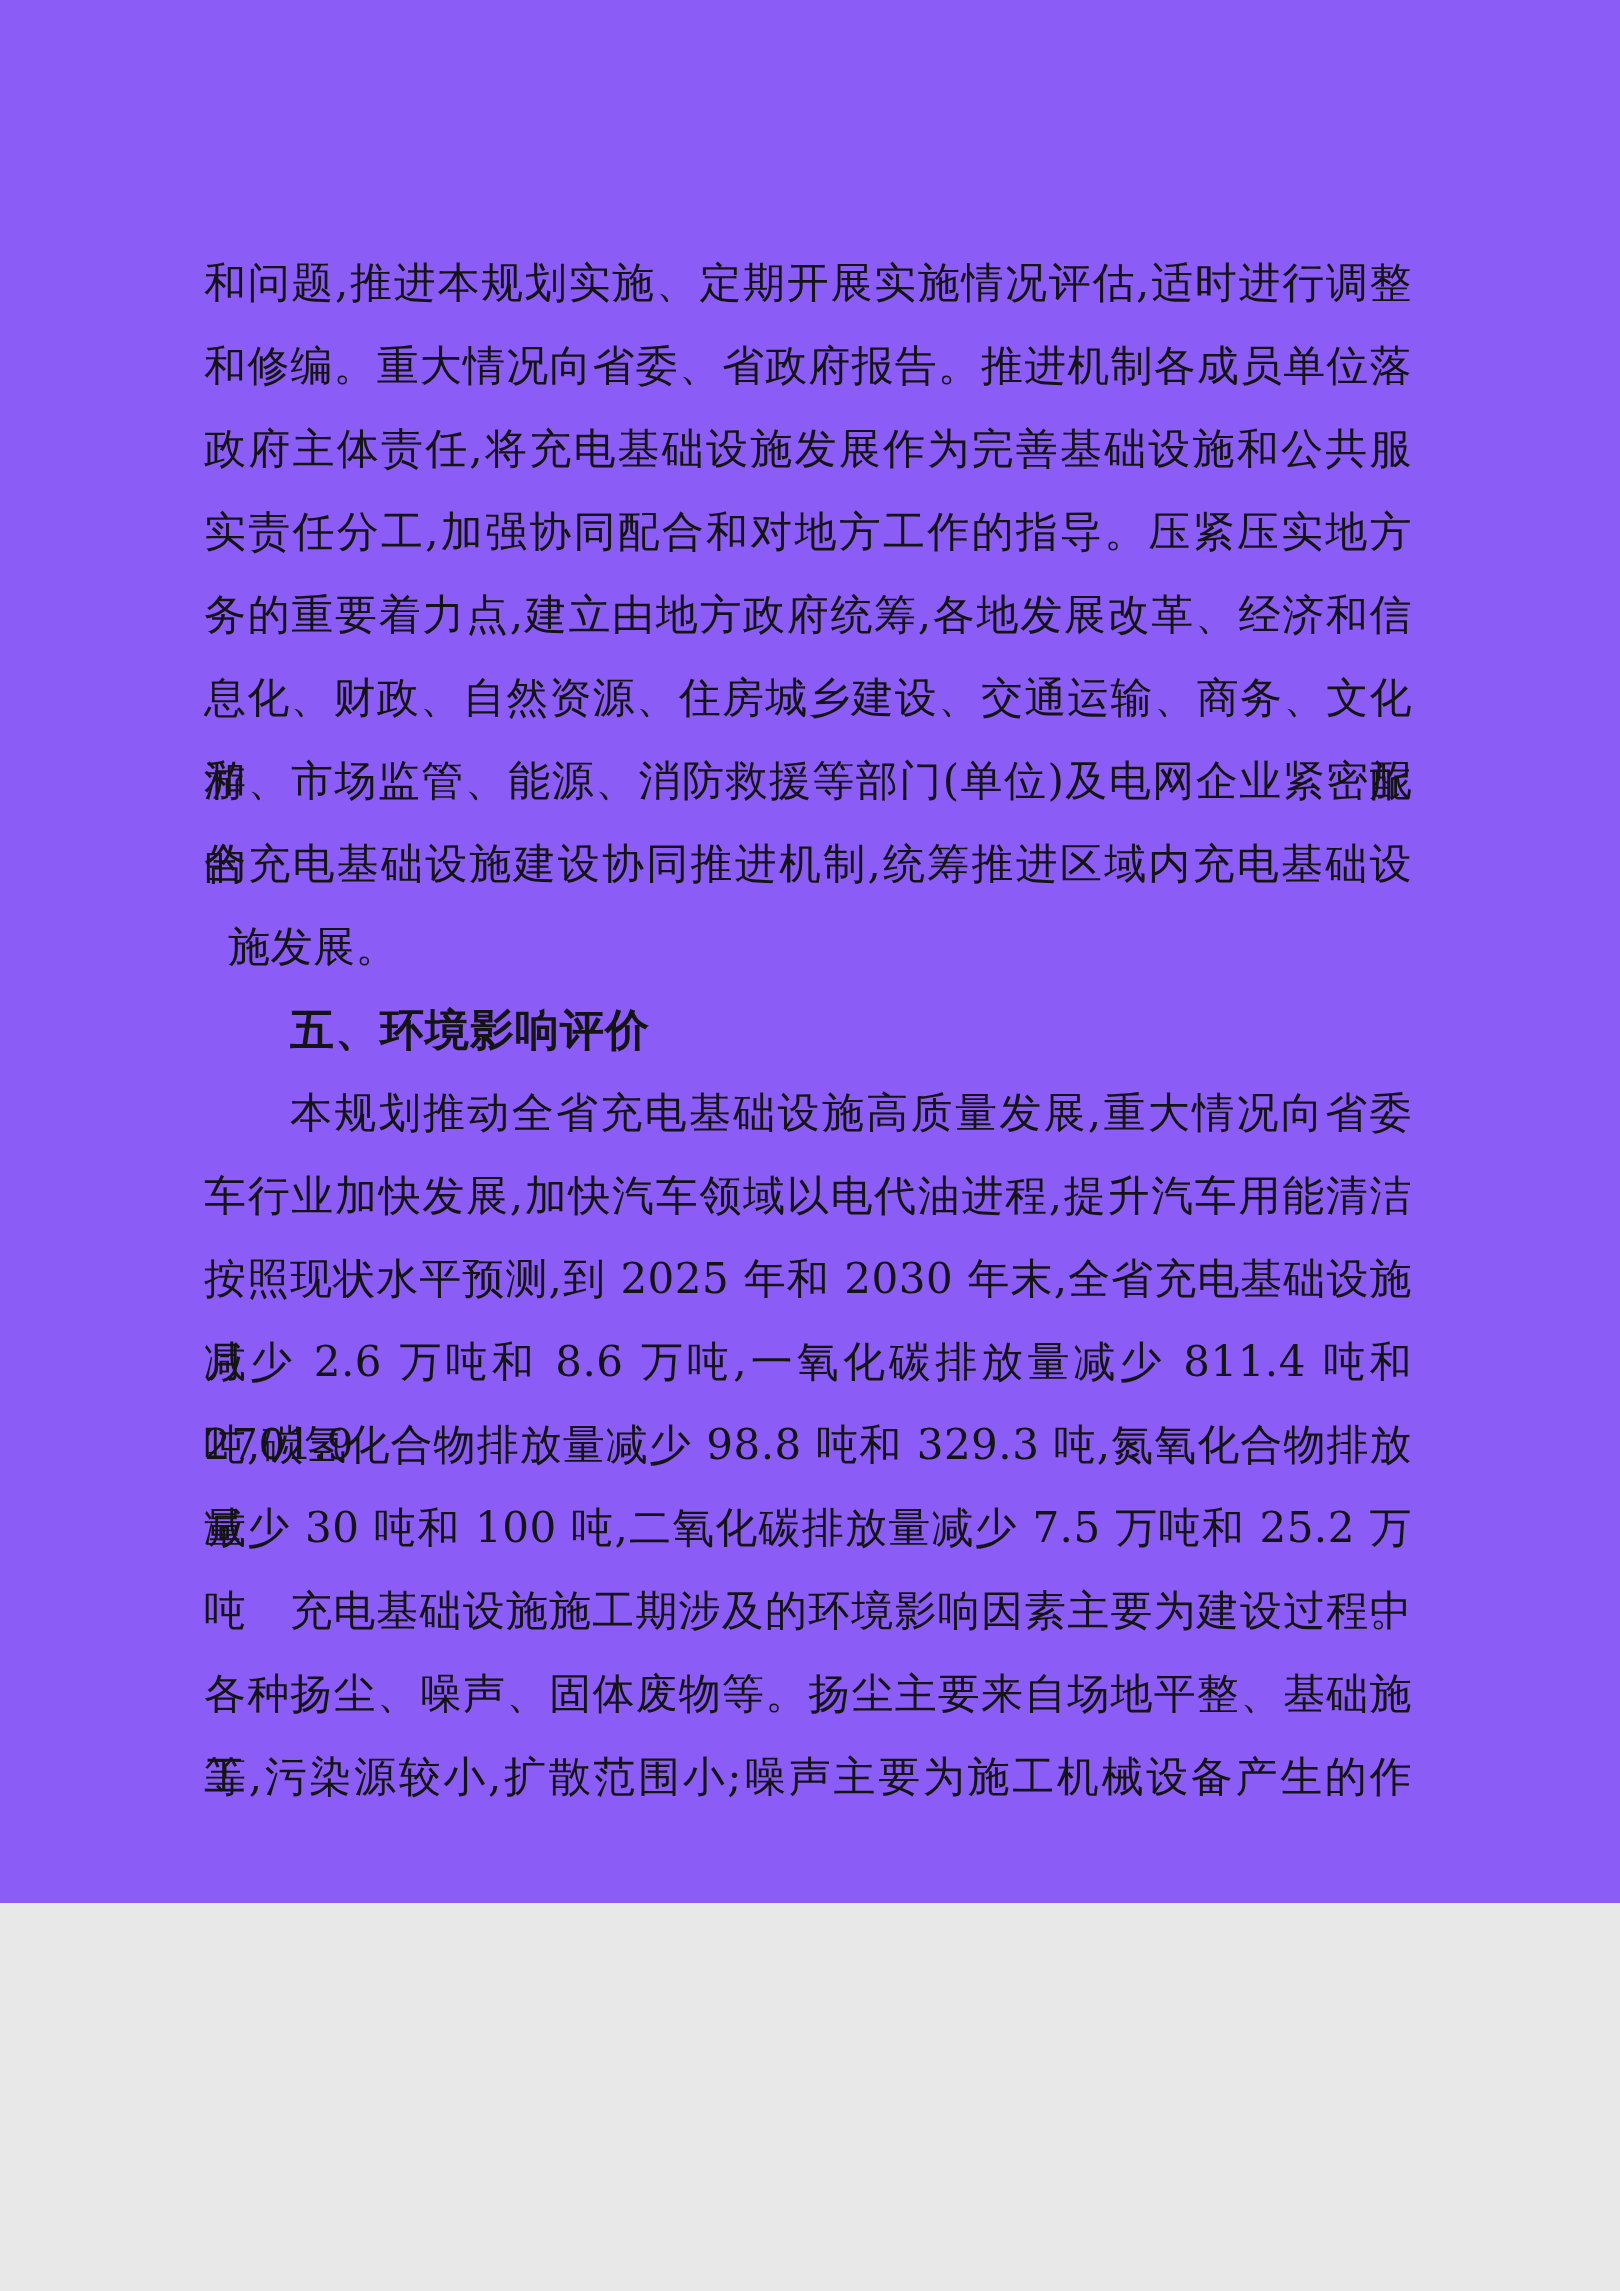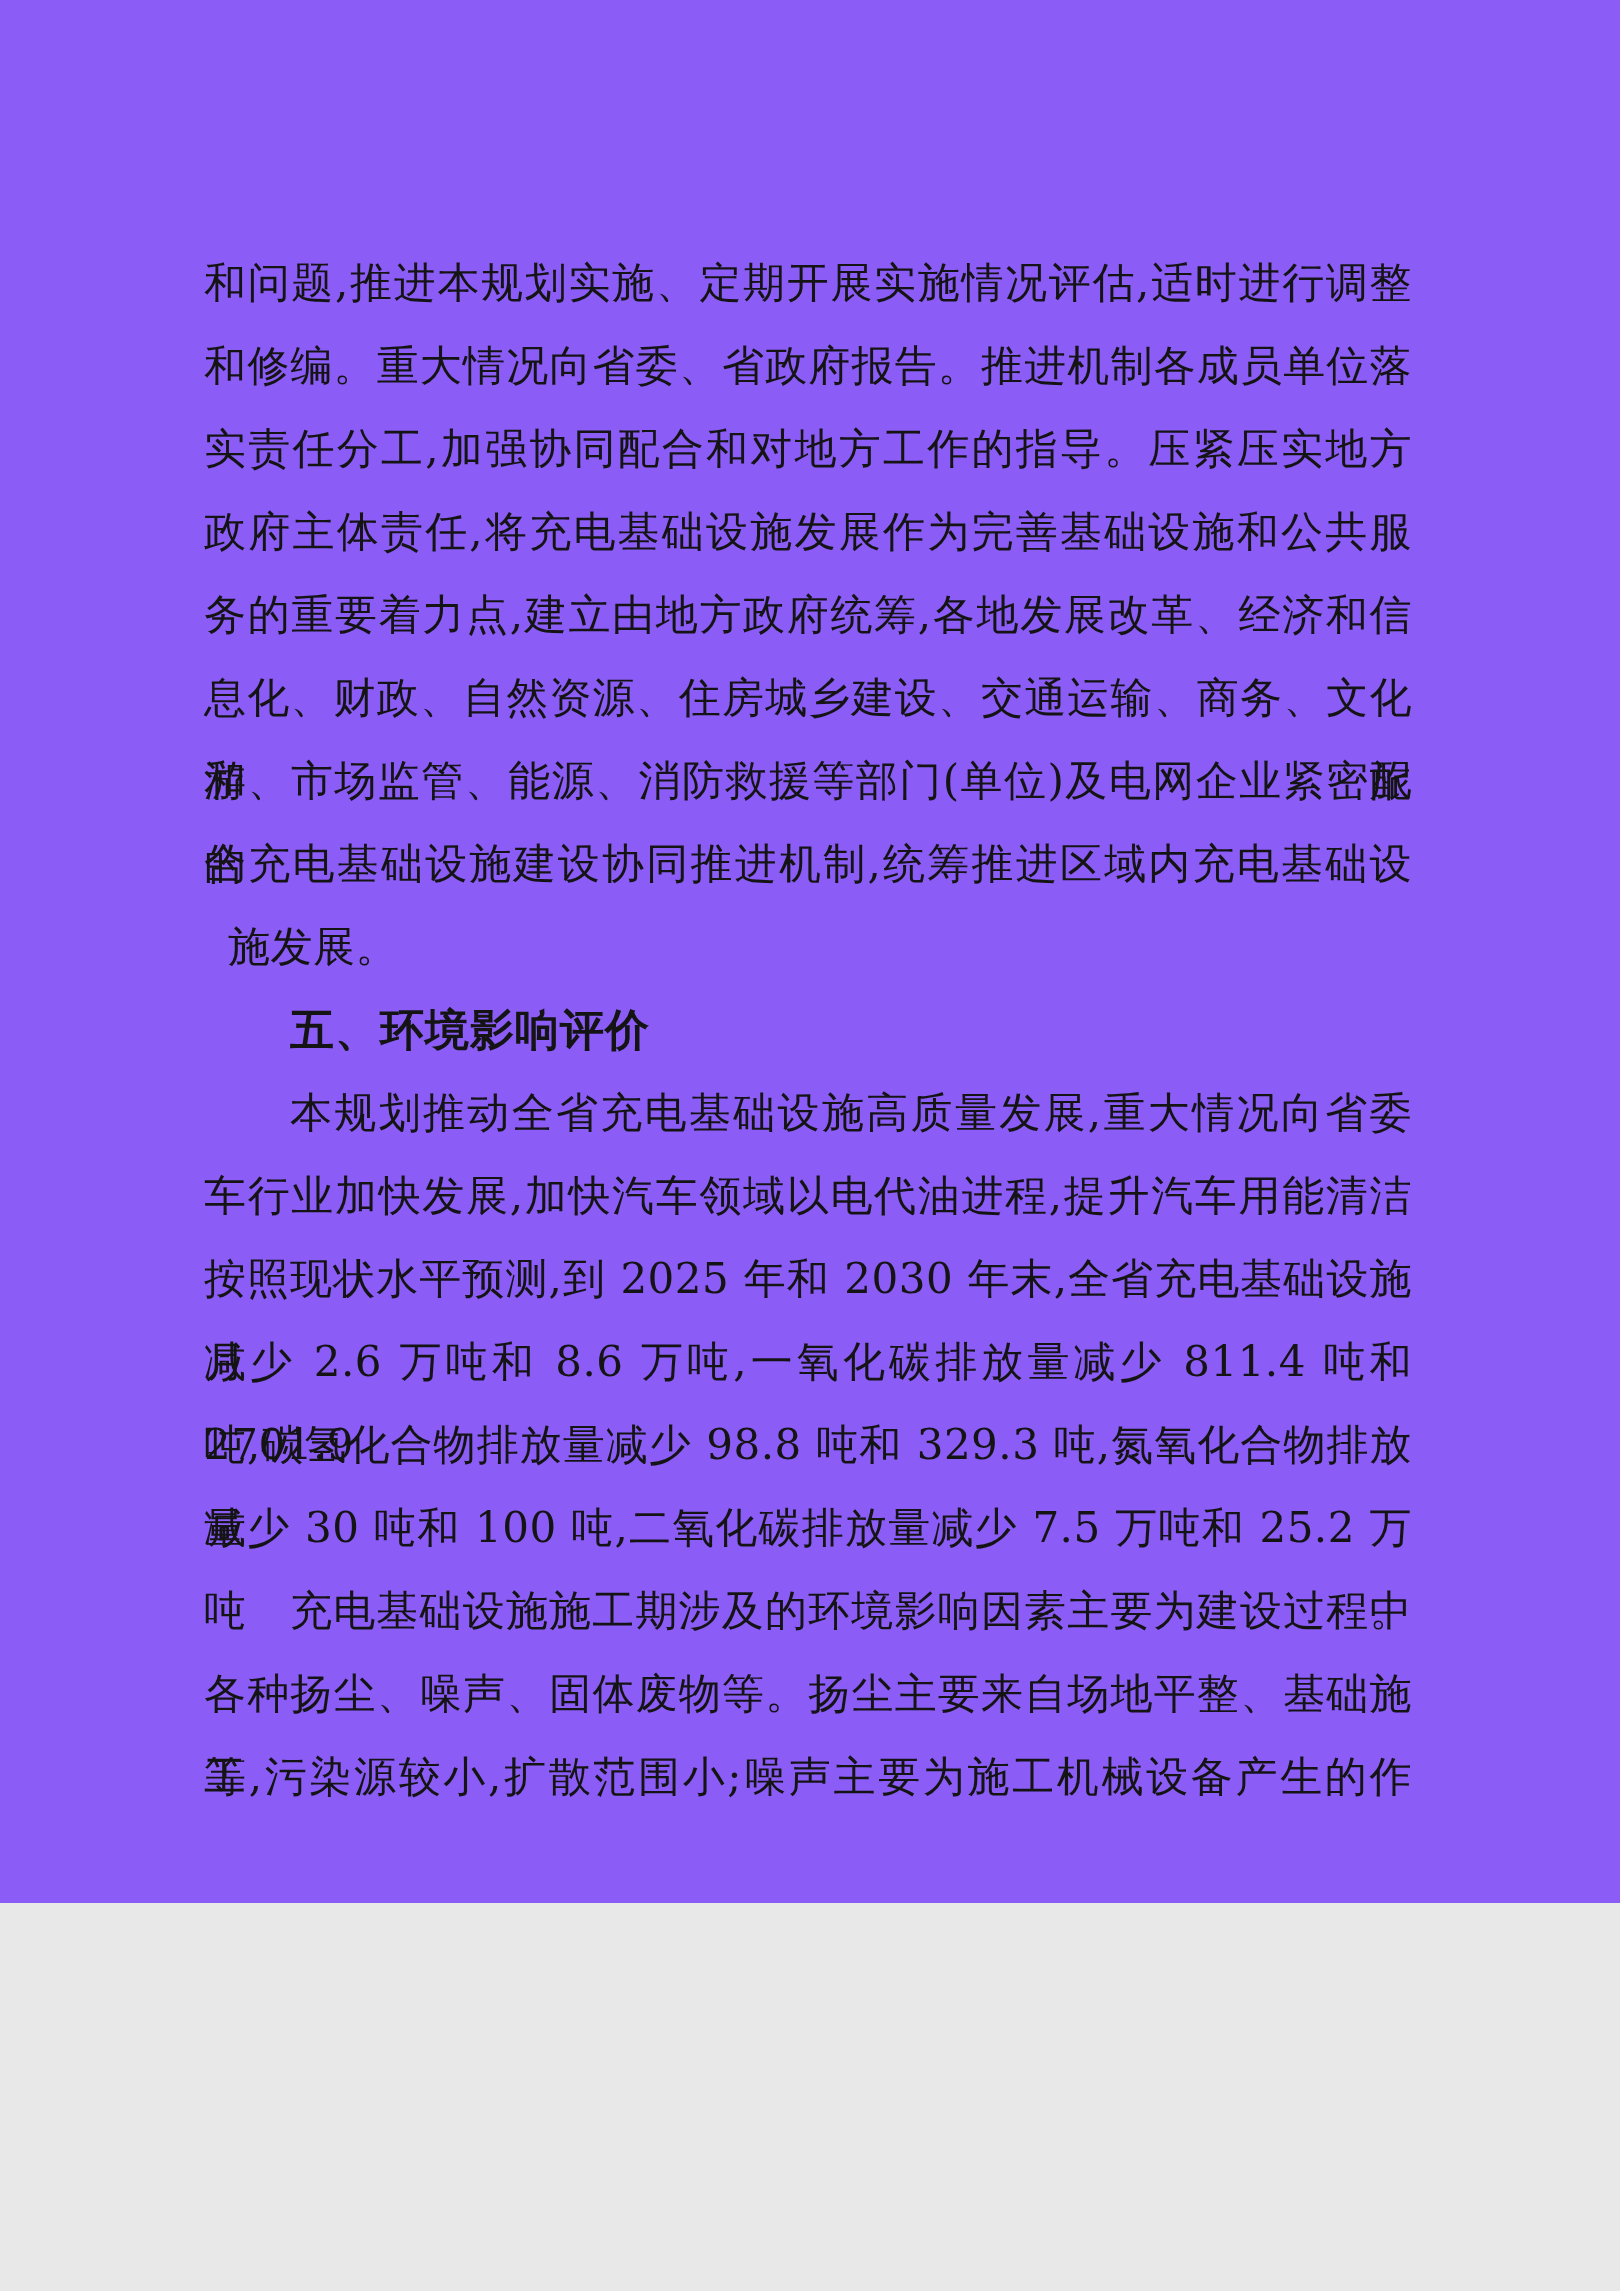--- a/index.html
+++ b/index.html
@@ -69,22 +69,22 @@
 </style>
 </head>
 <body>
 
 <div class="page">
   <div class="text-block">
 
     <div>
       <div class="line">和问题,推进本规划实施、定期开展实施情况评估,适时进行调整</div>
       <div class="line">和修编。重大情况向省委、省政府报告。推进机制各成员单位落</div>
+      <div class="line">政府主体责任,将充电基础设施发展作为完善基础设施和公共服</div>
       <div class="line">实责任分工,加强协同配合和对地方工作的指导。压紧压实地方</div>
-      <div class="line">政府主体责任,将充电基础设施发展作为完善基础设施和公共服</div>
       <div class="line">务的重要着力点,建立由地方政府统筹,各地发展改革、经济和信</div>
       <div class="line">息化、财政、自然资源、住房城乡建设、交通运输、商务、文化和旅</div>
       <div class="line">游、市场监管、能源、消防救援等部门(单位)及电网企业紧密配合</div>
       <div class="line">的充电基础设施建设协同推进机制,统筹推进区域内充电基础设</div>
       <div class="line no-fill">施发展。</div>
     </div>
 
     <div class="line heading-major">五、环境影响评价</div>
 
 

